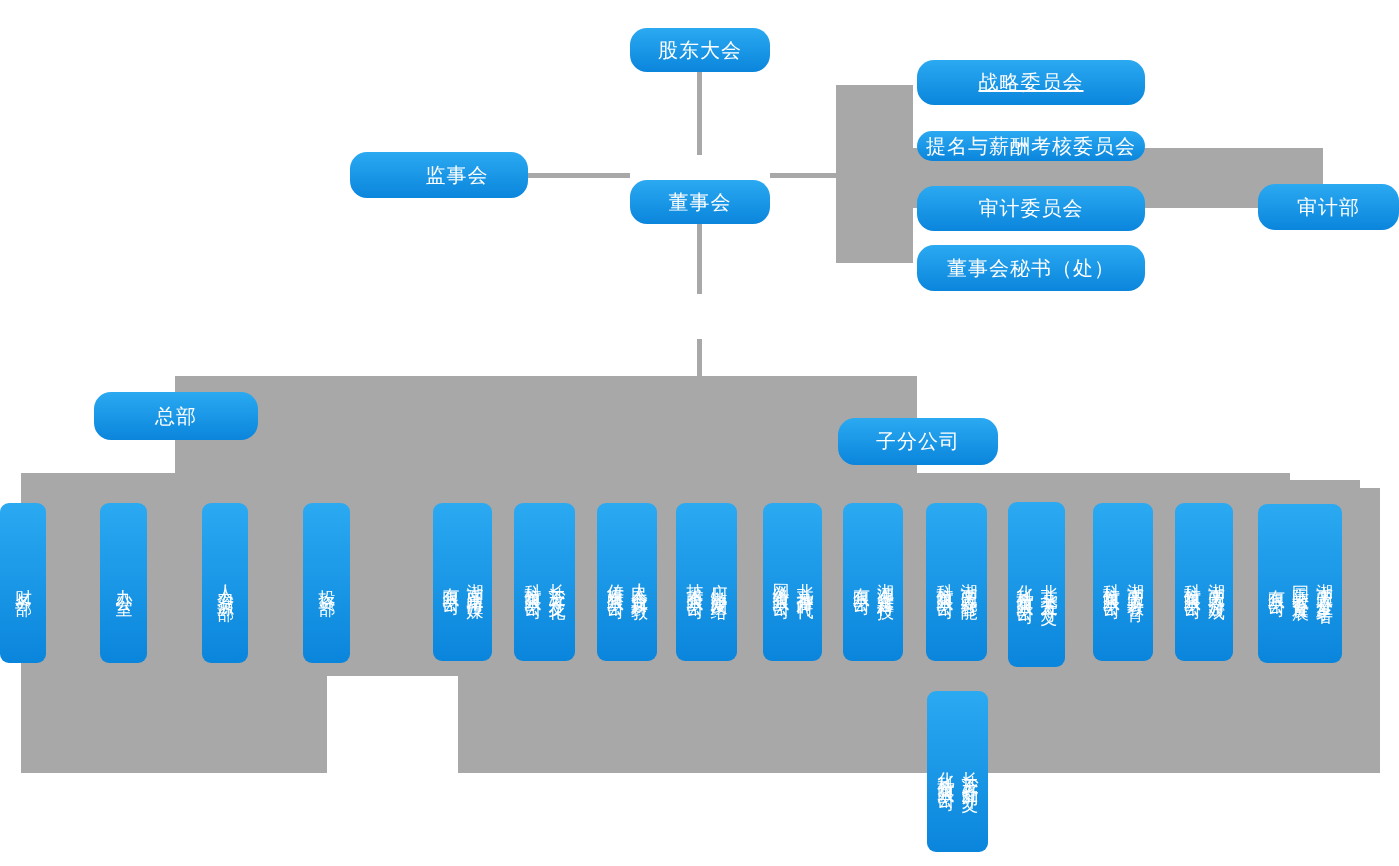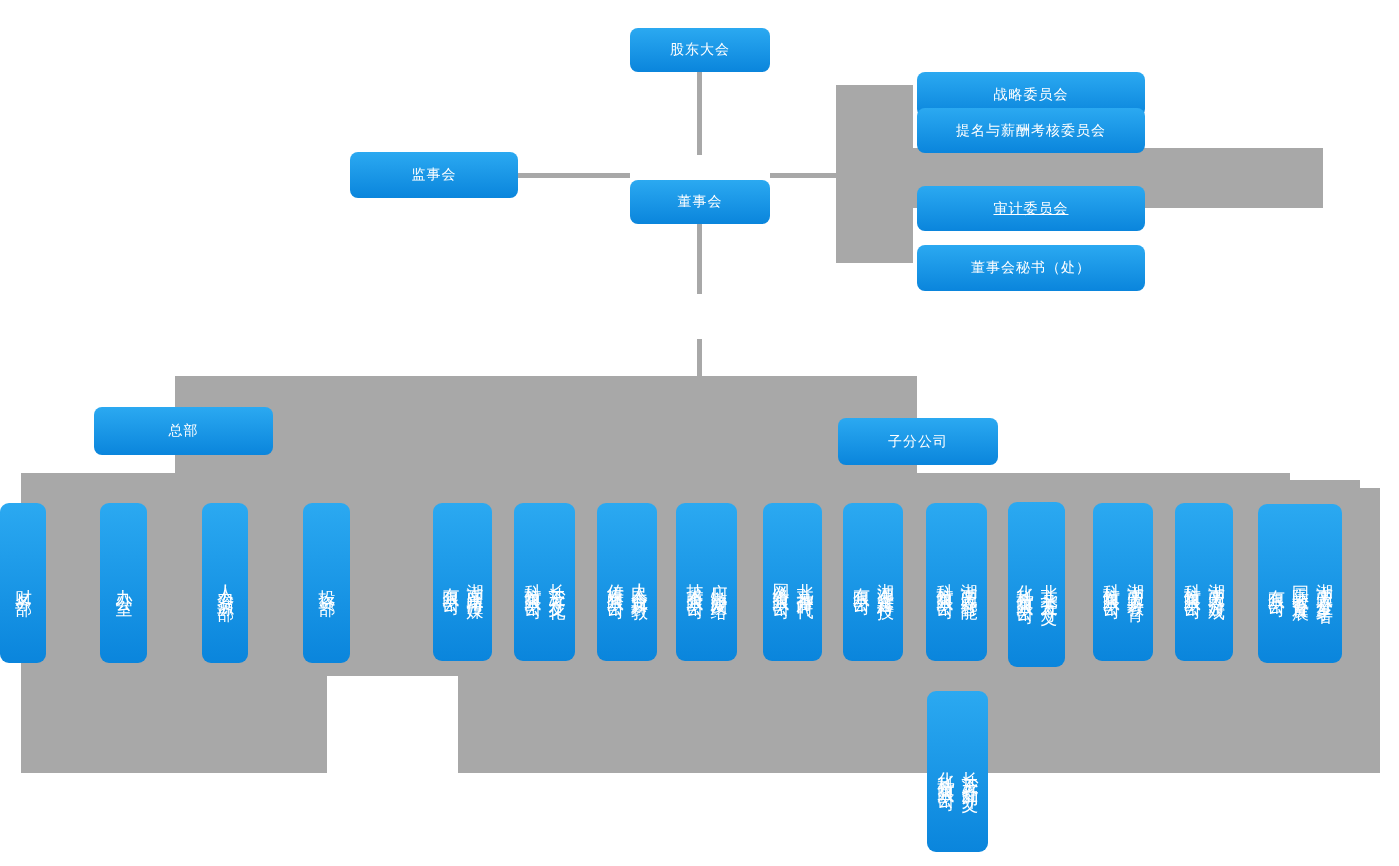--- a/index.html
+++ b/index.html
@@ -4,22 +4,22 @@
 <style>
   html,body{margin:0;padding:0;background:#ffffff;}
   #canvas{
     position:relative;width:1399px;height:866px;background:#ffffff;overflow:hidden;
     font-family:"Liberation Sans",sans-serif;
   }
   .g{position:absolute;background:var(--connector-gray,#a8a8a8);}
   .node{
     position:absolute;display:flex;align-items:center;justify-content:center;
     background:linear-gradient(180deg,var(--box-gradient-top,#2ba9f1),var(--box-gradient-bottom,#0a85dc));
-    border-radius:8px;color:var(--node-text,#ffffff);
-    font-size:14px;letter-spacing:1px;text-align:center;white-space:nowrap;
+    border-radius:17px;color:var(--node-text,#ffffff);
+    font-size:20px;letter-spacing:1px;text-align:center;white-space:nowrap;
   }
   .vnode{
     position:absolute;display:flex;align-items:center;justify-content:center;
     background:linear-gradient(180deg,var(--box-gradient-top,#2ba9f1),var(--box-gradient-bottom,#0a85dc));
     border-radius:9px;color:var(--node-text,#ffffff);
     writing-mode:vertical-rl;text-orientation:upright;
     white-space:pre-line;font-size:17px;letter-spacing:4px;line-height:24px;
     text-align:center;
   }
   .dept{letter-spacing:5px;}
@@ -39,43 +39,46 @@
   <div class="g" style="left:175px;top:376px;width:742px;height:100px;"></div>
   <div class="g" style="left:21px;top:473px;width:1269px;height:203px;"></div>
   <div class="g" style="left:1290px;top:480px;width:70px;height:196px;"></div>
   <div class="g" style="left:1360px;top:488px;width:20px;height:285px;"></div>
   <div class="g" style="left:21px;top:676px;width:306px;height:97px;"></div>
   <div class="g" style="left:458px;top:676px;width:922px;height:97px;"></div>
 
   <div class="node" style="left:630px;top:28px;width:140px;height:44px;">
     <span>股东大会</span>
   </div>
-  <div class="node" style="left:350px;top:152px;width:168px;height:46px;">
+  <div class="node" style="left:350px;top:152px;width:142px;height:46px;padding-left:36px;">
     <span>监事会</span>
   </div>
   <div class="node" style="left:630px;top:154px;width:140px;height:44px;margin-top:26px;">
     <span>董事会</span>
   </div>
 
-  <div class="node" style="left:917px;top:72px;width:228px;height:45px;">
+  <div class="node" style="left:917px;top:60px;width:228px;height:45px;text-decoration:underline;">
     <span>战略委员会</span>
   </div>
-  <div class="node" style="left:917px;top:108px;width:228px;height:45px;font-family:Liberation Mono, monospace;">
+  <div class="node" style="left:917px;top:131px;width:228px;height:30px;font-family:Liberation Mono, monospace;">
     <span>提名与薪酬考核委员会</span>
   </div>
-  <div class="node" style="left:917px;top:186px;width:228px;height:45px;text-decoration:underline;">
+  <div class="node" style="left:917px;top:186px;width:228px;height:45px;">
     <span>审计委员会</span>
   </div>
   <div class="node" style="left:917px;top:245px;width:228px;height:46px;">
     <span>董事会秘书（处）</span>
   </div>
 
+  <div class="node" style="left:1258px;top:184px;width:141px;height:46px;">
+    <span>审计部</span>
+  </div>
 
 
-  <div class="node" style="left:94px;top:392px;width:179px;height:48px;margin-top:15px;">
+  <div class="node" style="left:94px;top:392px;width:164px;height:48px;">
     <span>总部</span>
   </div>
   <div class="node" style="left:838px;top:400px;width:160px;height:47px;margin-top:18px;">
     <span>子分公司</span>
   </div>
 
   <div class="vnode dept" style="left:0px;top:503px;width:46px;height:160px;">
     <span>财务部</span>
   </div>
   <div class="vnode dept" style="left:100px;top:503px;width:47px;height:160px;">

